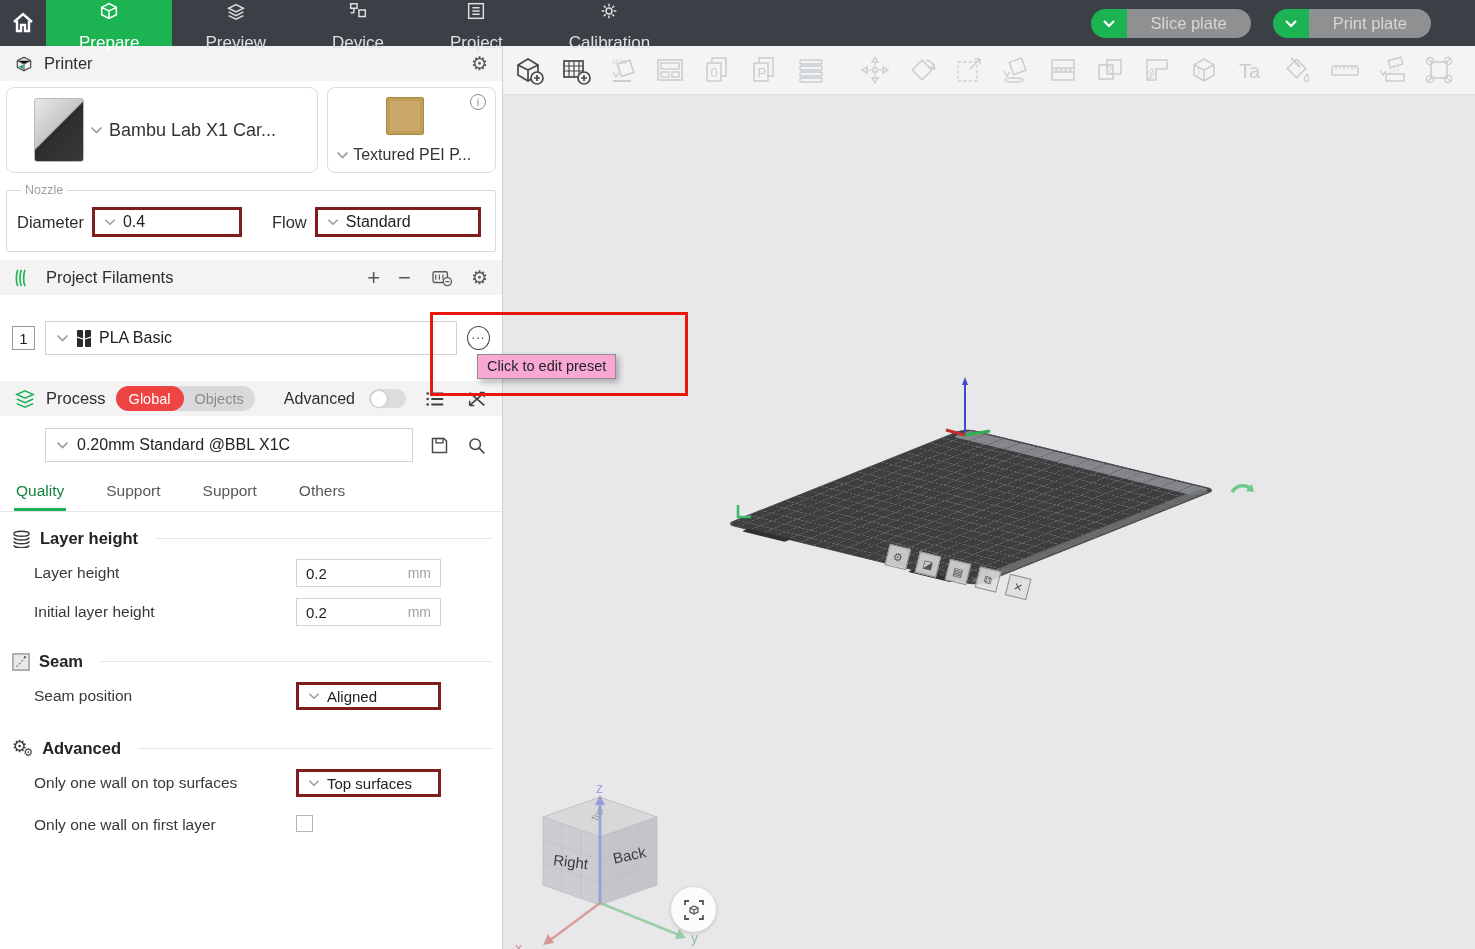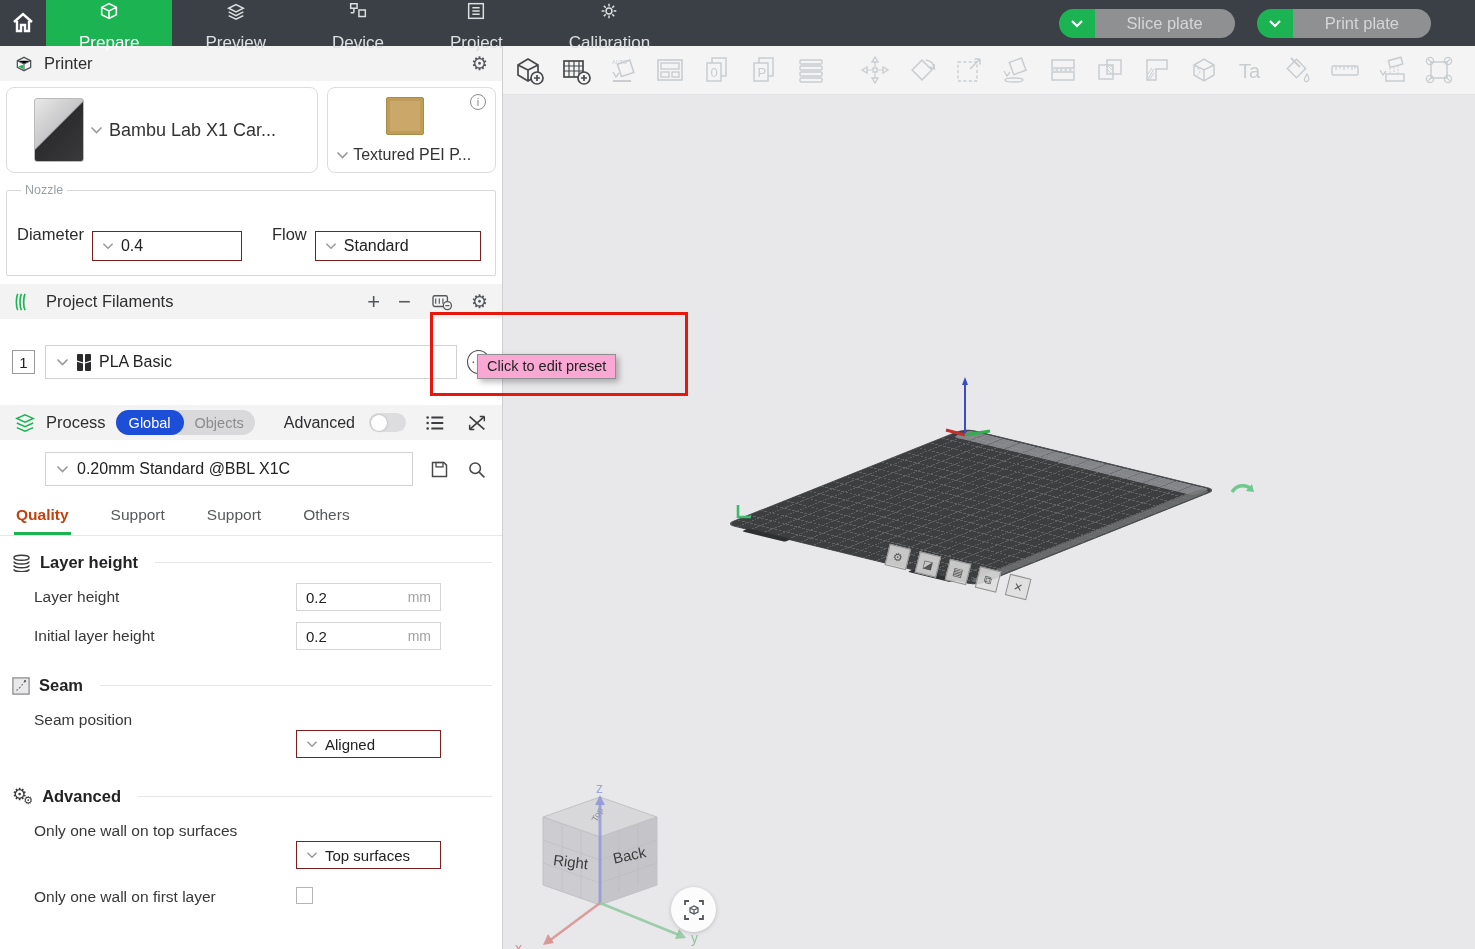--- a/index.html
+++ b/index.html
@@ -9,21 +9,21 @@
 
   
   .topbar { position:absolute; top:0; left:0; width:1475px; height:46px; background:#3a4045; display:flex; align-items:stretch; z-index:30; }
   .home-btn { width:46px; display:flex; align-items:center; justify-content:center; color:#fff; }
   .nav-tab { display:flex; align-items:center; gap:11px; padding:0 33px; color:#dde0e2; font-size:17px; cursor:default;flex-direction:column; }
   .nav-tab.active { background:#1cb353; color:#fff; }
   .nav-tab svg { flex:0 0 auto; }
   .topbar-right { margin-left:auto; display:flex; gap:22px; align-items:center; padding-right:44px; }
   .split-btn { display:flex; height:29px; }
   .split-left { width:36px; background:#1cb353; border-radius:15px 0 0 15px; display:flex; align-items:center; justify-content:center; }
-  .split-right { background:#8f9092; color:#d4d6d8; border-radius:0 15px 15px 0; padding:0 32px; font-size:16.5px; display:flex; align-items:center; }
+  .split-right { background:#8f9092; color:#d4d6d8; border-radius:0 15px 15px 0; padding:0 24px; font-size:16.5px; display:flex; align-items:center; }
 
   
   .toolbar { position:absolute; top:46px; left:503px; width:972px; height:49px; background:#f4f4f5; display:flex; align-items:center; gap:11px; padding-left:8px; border-bottom:1px solid #e2e2e4; z-index:5; overflow:hidden; }
   .ticon { width:36px; height:36px; display:flex; align-items:center; justify-content:center; flex:0 0 auto; }
   .ticon svg { width:32px; height:32px; }
   .ticon.on { color:#46484a; }
   .ticon.off { color:#c9cdd0; }
   .tb-gap { width:6px; flex:0 0 auto; }
 
   
@@ -60,40 +60,40 @@
   .plate-thumb { position:absolute; top:9px; left:58px; width:38px; height:38px; background:#c9a86a; border:1px solid #a98c46; border-radius:2px; box-shadow:inset 0 0 0 3px #bf9c58; }
   .info-ico { position:absolute; top:6px; right:9px; width:16px; height:16px; border:1px solid #8a8a8c; border-radius:50%; color:#8a8a8c; font-size:11px; display:flex; align-items:center; justify-content:center; }
   .card-plate-bottom { position:absolute; bottom:8px; left:8px; display:flex; align-items:center; gap:4px; }
   .card-label { font-size:18px; color:#333; white-space:nowrap; overflow:hidden; }
   .card-label.sm { font-size:16px; }
   .chev { flex:0 0 auto; display:inline-flex; }
   fieldset.nozzle { margin:10px 6px 0 6px; border:1px solid #d8d8da; border-radius:2px; padding:10px 10px 14px 10px; }
   fieldset.nozzle legend { font-size:12.5px; color:#9aa0a4; padding:0 4px; margin-left:4px; }
   .nozzle-row { display:flex; align-items:center; gap:8px; }
   .fld-label { font-size:16.5px; color:#2c2c2e; }
-  .selbox { border:1px solid #7f1d1d; background:#fff; height:30px; display:flex; align-items:center; gap:7px; padding:0 9px; font-size:16px; color:#222;margin-top:24px; }
+  .selbox { border:3px solid #7f1d1d; background:#fff; height:30px; display:flex; align-items:center; gap:7px; padding:0 9px; font-size:16px; color:#222; }
   .selbox.w148 { width:150px; margin-right:22px; }
   .selbox.w166 { width:166px; }
   .filrow { display:flex; align-items:center; gap:10px; padding:0 12px 0 12px; margin-top:26px; }
   .slot-badge { width:24px; height:24px; border:1px solid #9a9a9c; background:#fefefe; display:flex; align-items:center; justify-content:center; font-size:15px; color:#222; }
   .fil-select { flex:0 0 auto; width:412px; height:34px; border:1px solid #d2d2d4; display:flex; align-items:center; gap:8px; padding:0 10px; font-size:16px; color:#222; background:#fff; }
   .ellipsis-btn { width:24px; height:24px; border:1.6px solid #4a4a4c; border-radius:50%; display:flex; align-items:center; justify-content:center; color:#4a4a4c; font-size:13px; letter-spacing:1px; line-height:0; padding-bottom:6px; }
   .proc-head { margin-top:26px; }
   .scope-pill { background:#d9d9db; border-radius:13px; height:25px; display:flex; align-items:center; }
-  .scope-global { background:#1d4ed8; color:#fff; border-radius:13px; height:25px; padding:0 13px; display:flex; align-items:center; font-size:14.5px; }
+  .scope-global { background:#ef4444; color:#fff; border-radius:13px; height:25px; padding:0 13px; display:flex; align-items:center; font-size:14.5px; }
   .scope-objects { color:#8b8b8d; padding:0 11px; font-size:14.5px; }
   .adv-label { font-size:16px; color:#2e2e30; margin-left:auto; }
   .toggle { width:37px; height:19px; background:#dddddf; border-radius:10px; position:relative; margin:0 8px 0 4px; }
   .toggle .knob { position:absolute; top:1.5px; left:2px; width:16px; height:16px; border-radius:50%; background:#fff; box-shadow:0 0 2px rgba(0,0,0,.3); }
   .proc-mini { color:#3e3e40; display:flex; }
   .preset-row { display:flex; align-items:center; gap:16px; margin:12px 14px 0 45px; }
   .preset-select { width:368px; height:34px; border:1px solid #d2d2d4; display:flex; align-items:center; gap:8px; padding:0 10px; font-size:16px; color:#222; background:#fff; }
   .ptabs { display:flex; gap:38px; padding:0 0 0 14px; margin-top:14px; border-bottom:1px solid #e7e7e9; }
   .ptab { font-size:15.5px; color:#56585a; padding:6px 2px 8px 2px; border-bottom:3px solid transparent; }
-  .ptab.active { color:#c2410c; font-weight:bold; border-bottom-color:#1cb353; }
+  .ptab.active { color:#15803d; font-weight:normal; border-bottom-color:#1cb353; }
   .group-head { display:flex; align-items:center; gap:9px; padding-left:12px; margin-top:17px; }
   .group-title { font-size:16.5px; font-weight:bold; color:#232325; white-space:nowrap; }
   .group-line { flex:1; height:1px; background:#e6e6e8; margin:0 10px 0 8px; }
   .prow { display:flex; align-items:flex-start; margin-top:11px; }
   .prow-label { margin-left:34px; width:252px; font-size:15.5px; color:#38383a; line-height:1.35; padding-top:4px; }
   .inbox { width:145px; height:28px; border:1px solid #d4d4d6; display:flex; align-items:center; justify-content:space-between; padding:0 9px; font-size:15px; color:#222; background:#fff; margin-left:10px; }
   .unit { color:#a2a2a4; font-size:14px; }
   .selbox.param { width:145px; height:28px; font-size:15px; margin-left:10px; }
   .checkbox { width:17px; height:17px; border:1px solid #b5b5b7; background:#fff; margin-left:10px; margin-top:4px; }
 

